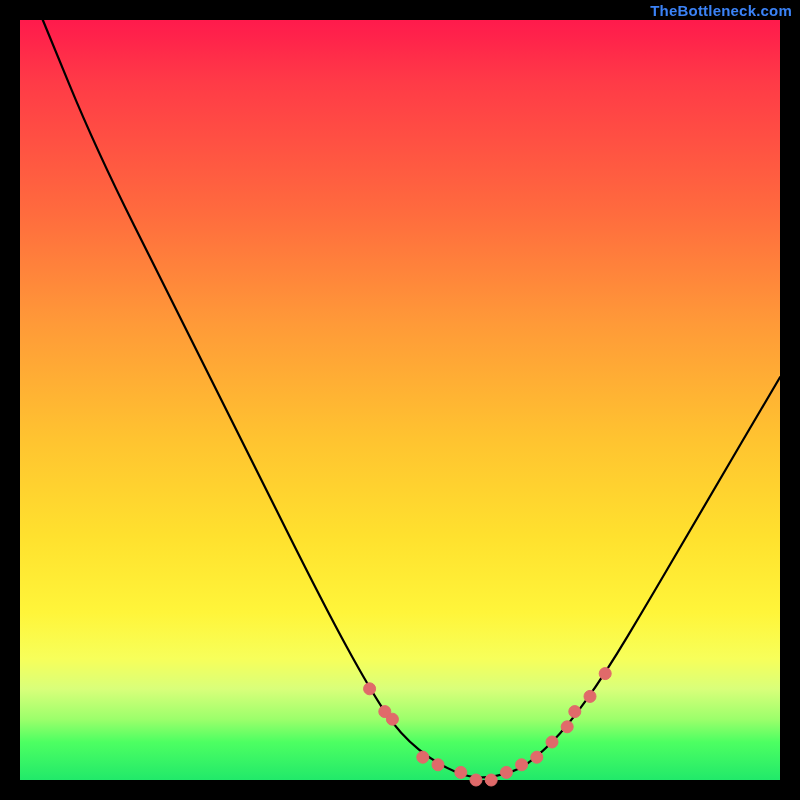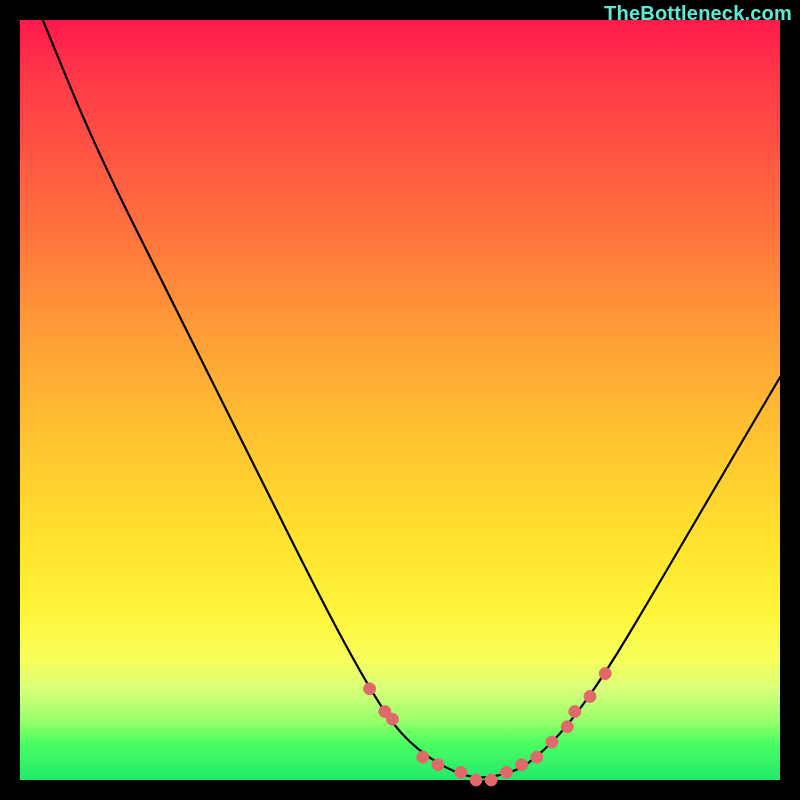--- a/index.html
+++ b/index.html
@@ -37,23 +37,23 @@
       #d9ff7a 88%,
       #9cff6b 92%,
       #4dff62 95%,
       #21e96a 100%
     );
   }
   .watermark {
     position: absolute;
     top: 2px;
     right: 8px;
-    font-size: 20px;
+    font-size: 15px;
     font-weight: 600;
-    color: #5eead4;
+    color: #3b82f6;
     letter-spacing: 0.2px;
     user-select: none;
     text-align: center;
   }
   svg.curve {
     position: absolute;
     left: 20px;
     top: 20px;
     width: 760px;
     height: 760px;

